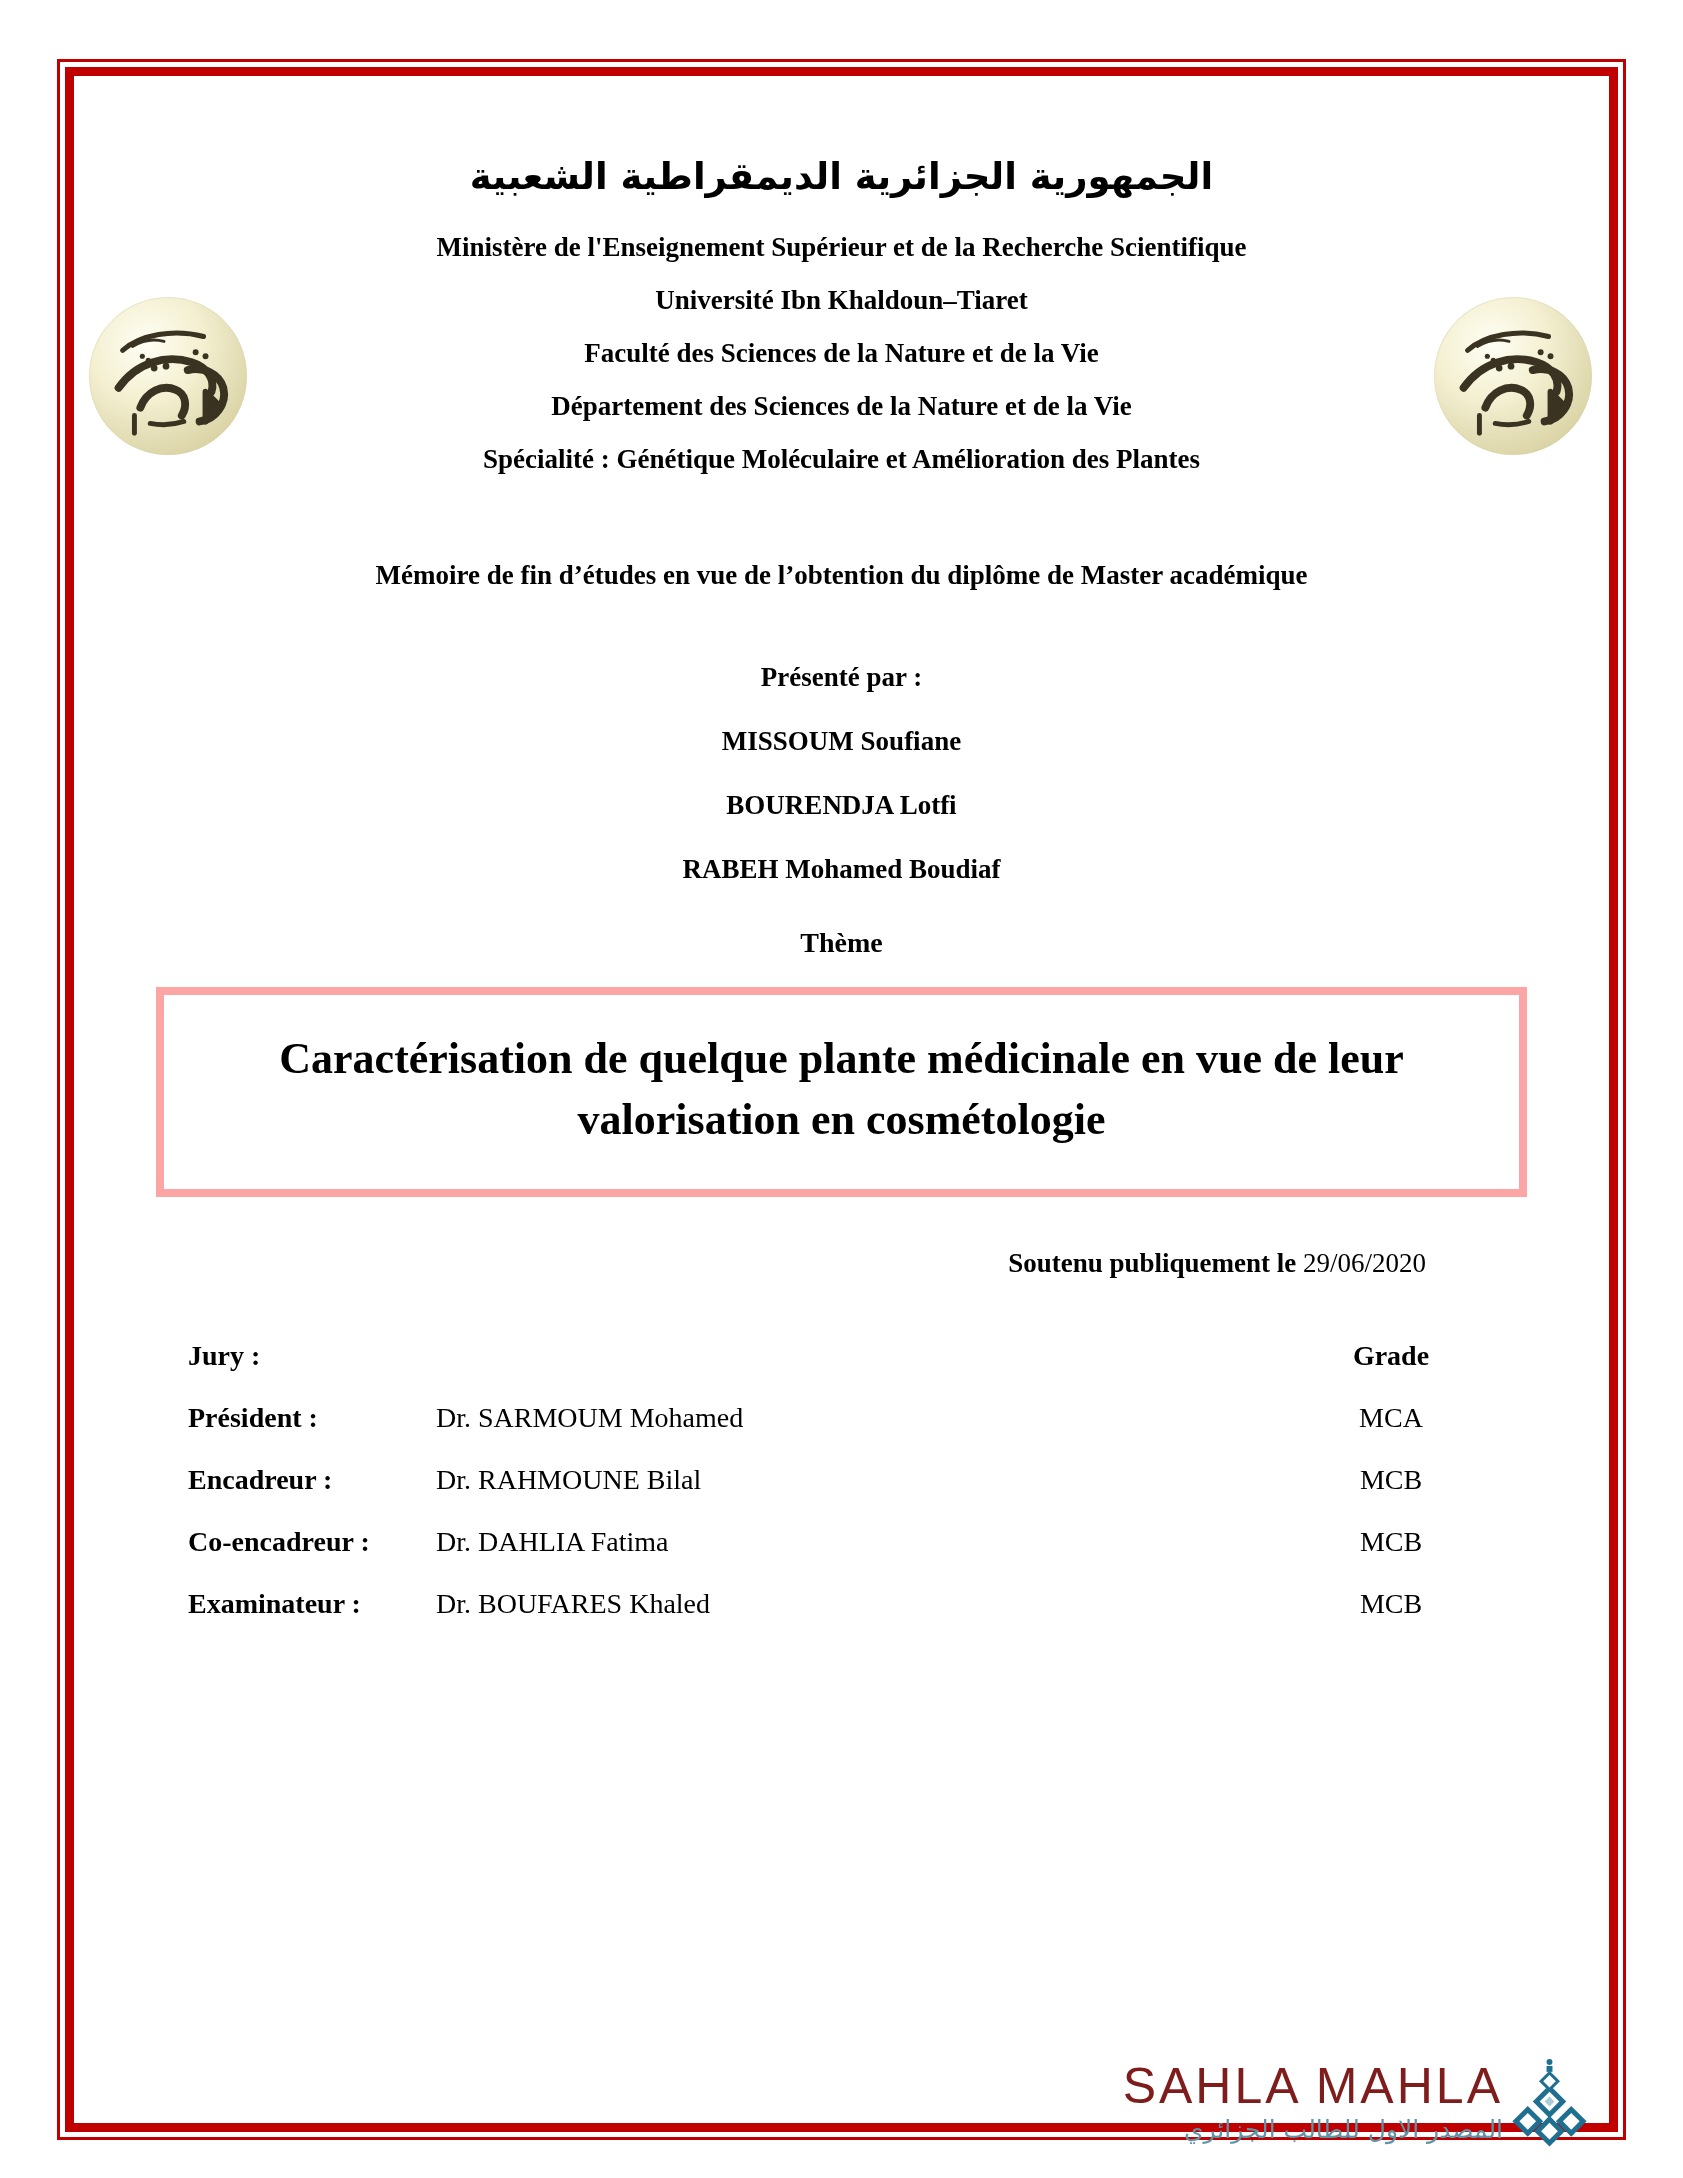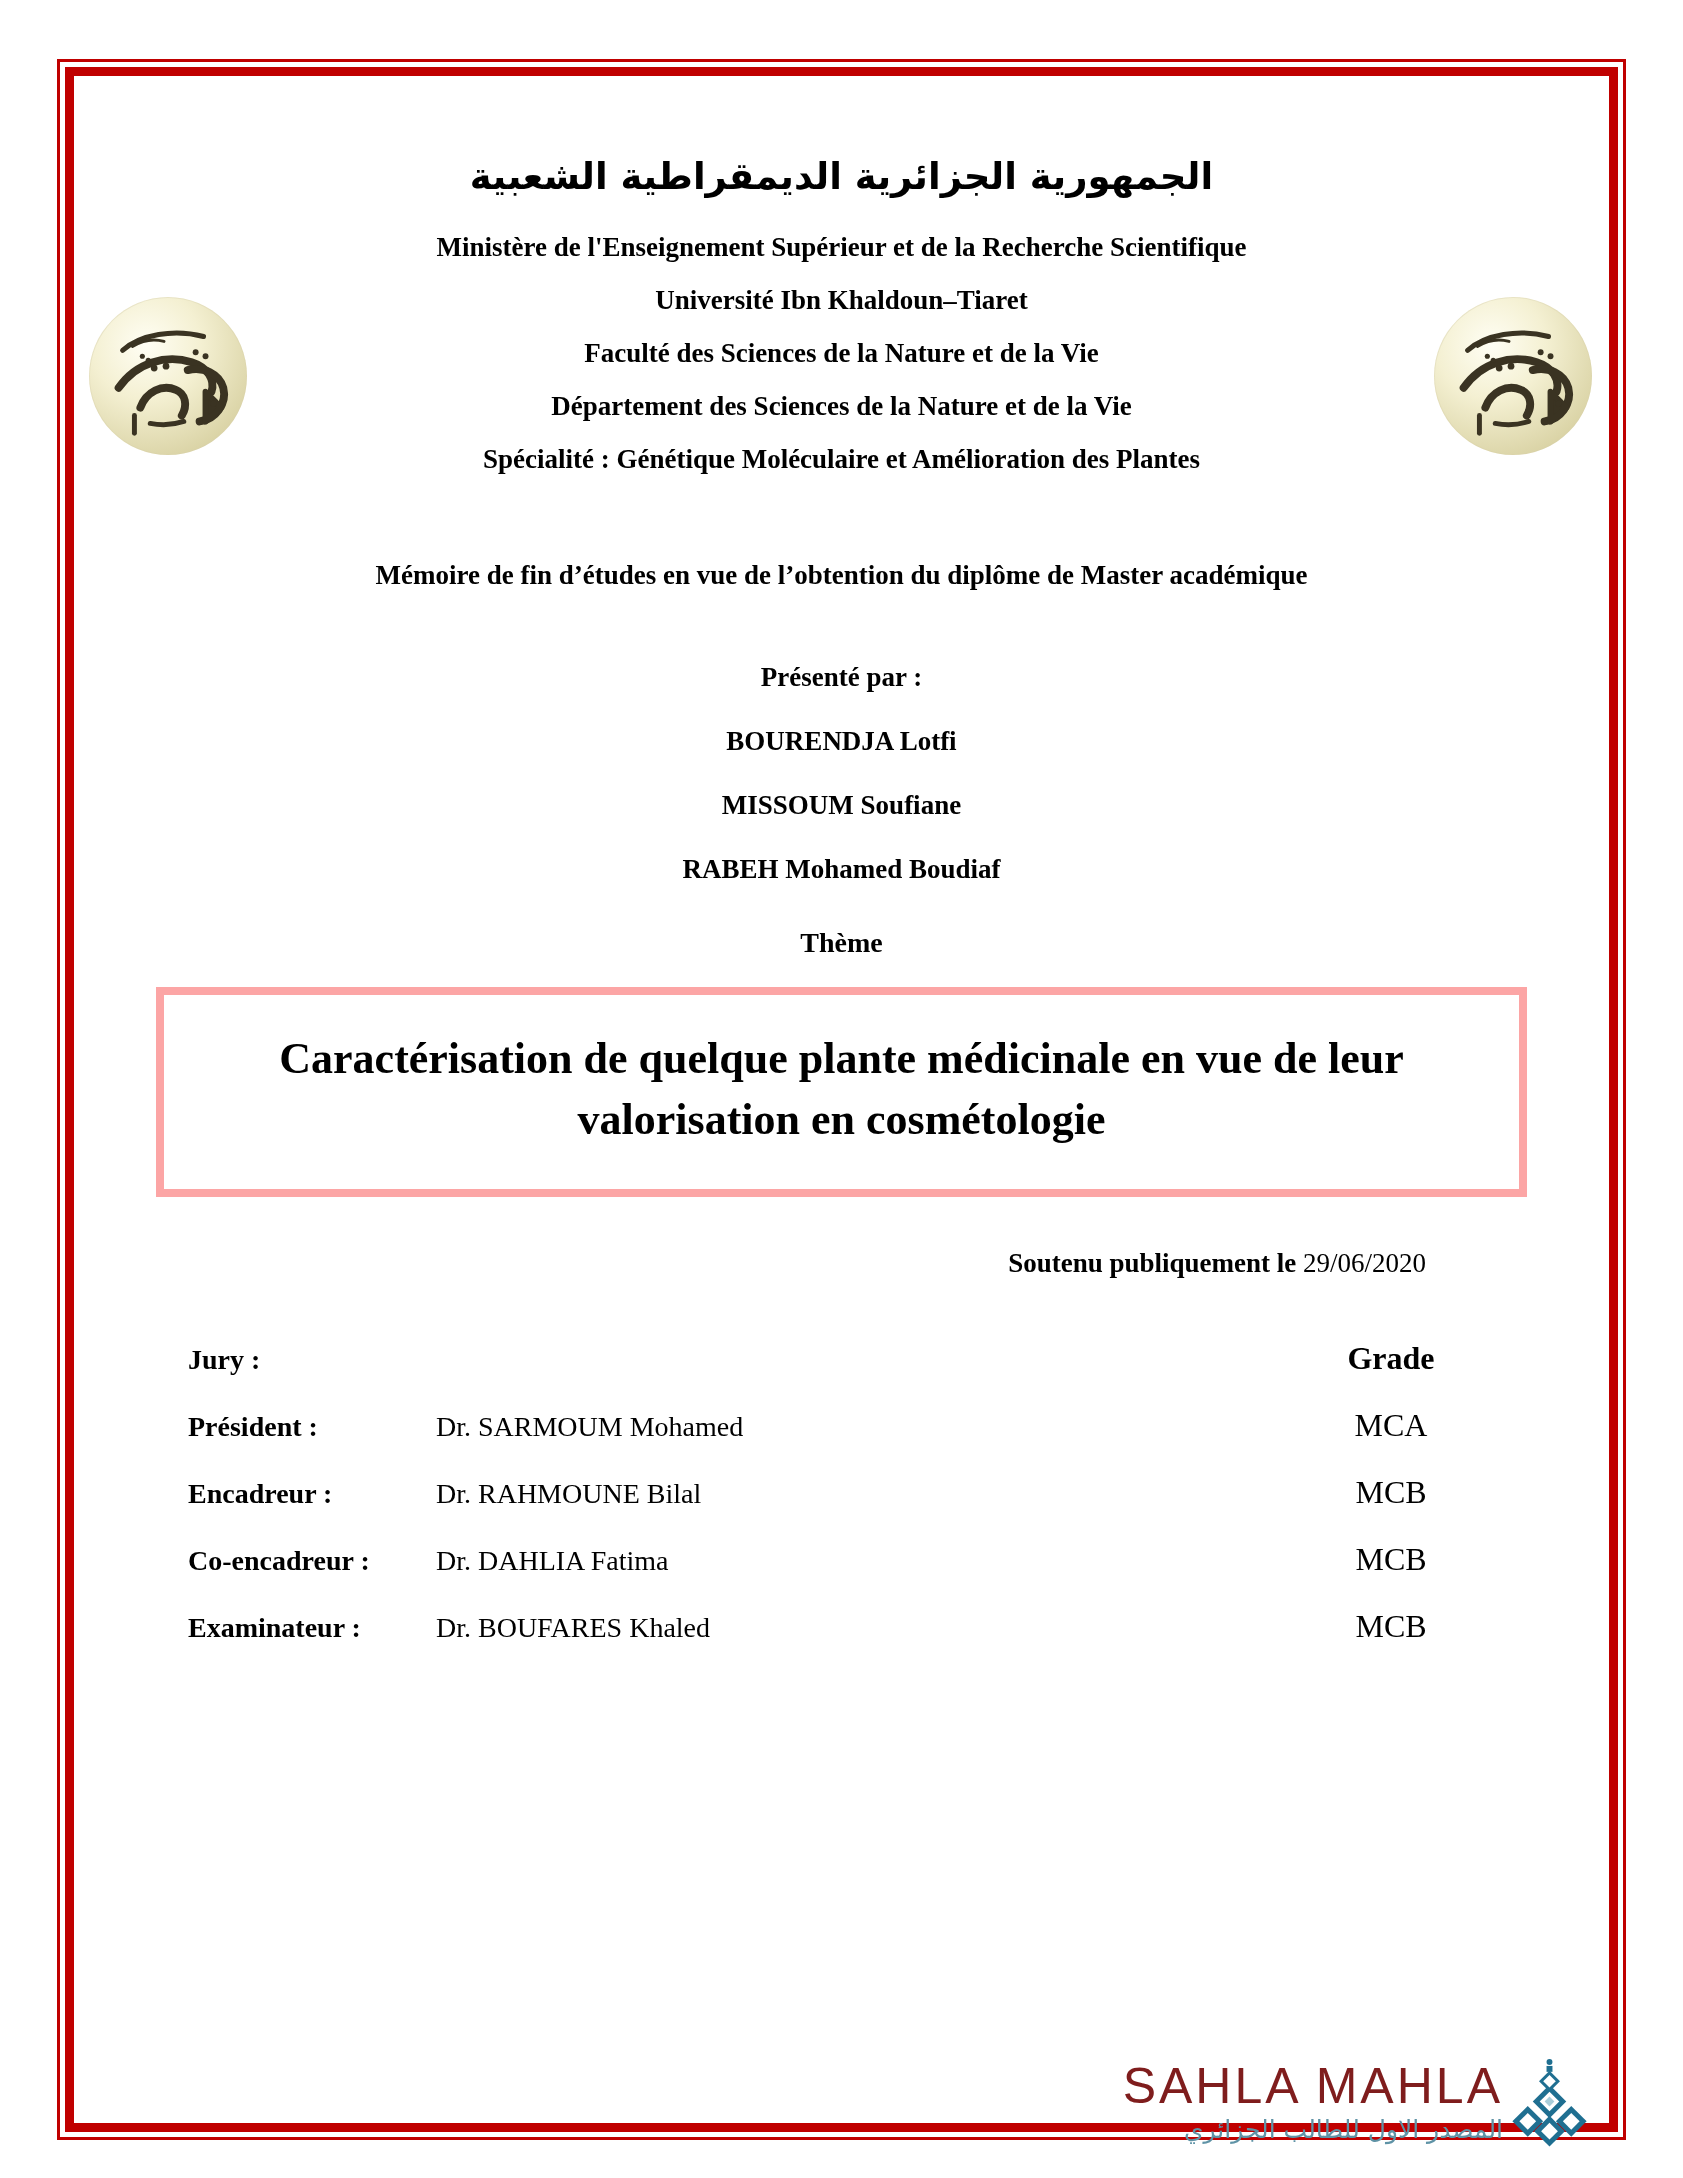--- a/index.html
+++ b/index.html
@@ -162,21 +162,21 @@
   }
   .jury-name {
     flex: 1 1 auto;
     font-size: 28px;
     padding-left: 20px;
   }
   .jury-grade {
     width: 208px;
     flex: 0 0 208px;
     text-align: center;
-    font-size: 32px;
+    font-size: 28px;
   }
   .jury-row.header .jury-grade { font-weight: bold; }
   .jury-row.header .jury-role  { font-weight: bold; }
 
   
   .year {
     text-align: center;
     font-weight: bold;
     font-size: 28px;
     margin-top: 77px;
@@ -291,22 +291,22 @@
       <div class="hl">Université Ibn Khaldoun–Tiaret</div>
       <div class="hl">Faculté des Sciences de la Nature et de la Vie</div>
       <div class="hl">Département des Sciences de la Nature et de la Vie</div>
       <div class="hl">Spécialité : Génétique Moléculaire et Amélioration des Plantes</div>
     </div>
 
     <div class="memoire">Mémoire de fin d’études en vue de l’obtention du diplôme de Master académique</div>
 
     <div class="presented">
       <div class="pres-label">Présenté par :</div>
+      <div class="author">MISSOUM Soufiane</div>
       <div class="author">BOURENDJA Lotfi</div>
-      <div class="author">MISSOUM Soufiane</div>
       <div class="author">RABEH Mohamed Boudiaf</div>
     </div>
 
     <div class="theme-label">Thème</div>
 
     <div class="title-box">
       <div class="title-text">Caractérisation de quelque plante médicinale en vue de leur valorisation en cosmétologie</div>
     </div>
 
     <div class="defense">

